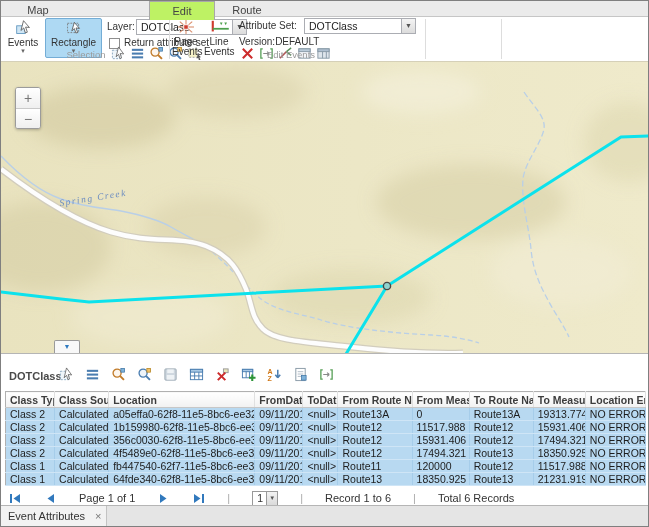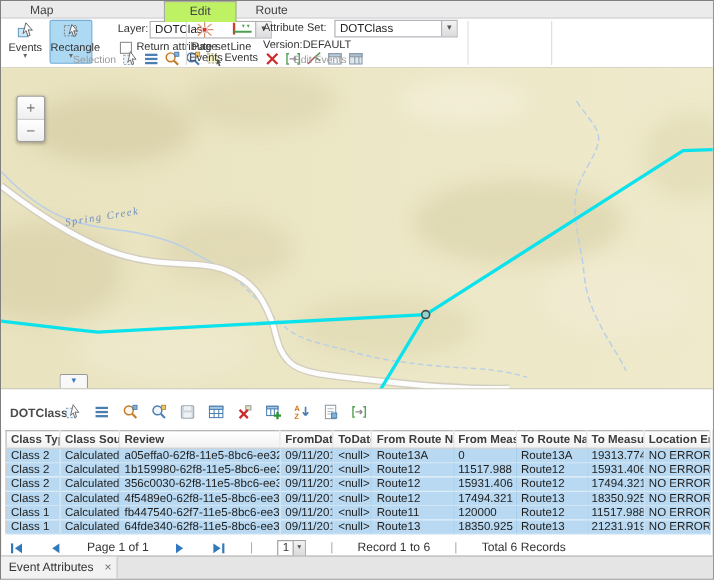--- a/index.html
+++ b/index.html
@@ -79,21 +79,21 @@
     <div class="bigbtn" style="left:3px;width:38px;">
       <span>
         <svg viewBox="0 0 20 20" width="19" height="17">
             <rect x="2" y="8" width="10" height="9" fill="#cfe6f5" stroke="#5b93bd"></rect>
             <polygon points="10,2 17,10 12.5,9.5 14.5,15.5 12.2,16.3 10.3,10.5 7,13.5" fill="#fff" stroke="#4a4a4a" stroke-width="0.9"></polygon>
           </svg>
       </span>
       <span class="cap">Events</span>
       <span class="caret">▾</span>
     </div>
-    <div class="bigbtn hl" style="left:44px;width:39px;">
+    <div class="bigbtn hl" style="left:44px;width:57px;">
       <span>
         <svg viewBox="0 0 20 20" width="19" height="17">
             <rect x="3" y="5" width="13" height="11" fill="none" stroke="#777" stroke-dasharray="2 1.5"></rect>
             <polygon points="11,4 17,11 13,10.5 14.8,15.8 12.8,16.5 11,11.3 8,14" fill="#fff" stroke="#4a4a4a" stroke-width="0.9"></polygon>
           </svg>
       </span>
       <span class="cap">Rectangle</span>
       <span class="caret">▾</span>
     </div>
     <span class="rlabel" style="left:106px;top:4px;">Layer:</span>
@@ -358,21 +358,21 @@
           <col style="width: 74px;">
           <col style="width: 57px;">
           <col style="width: 64px;">
           <col style="width: 52px;">
           <col style="width: 60px;">
         </colgroup>
         <thead>
           <tr>
             <th>Class Type</th>
             <th>Class Source</th>
-            <th>Review</th>
+            <th>Location</th>
             <th>FromDate</th>
             <th>ToDate</th>
             <th>From Route Name</th>
             <th>From Measure</th>
             <th>To Route Name</th>
             <th>To Measure</th>
             <th>Location Error</th>
           </tr>
         </thead>
         <tbody>

